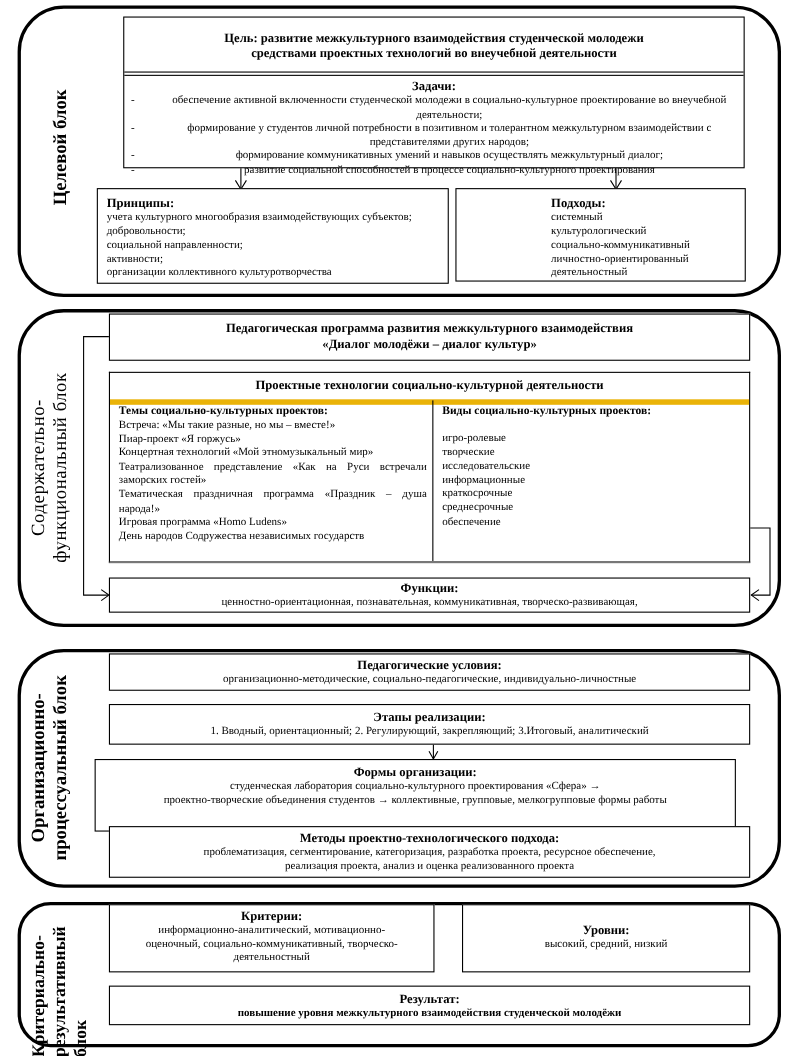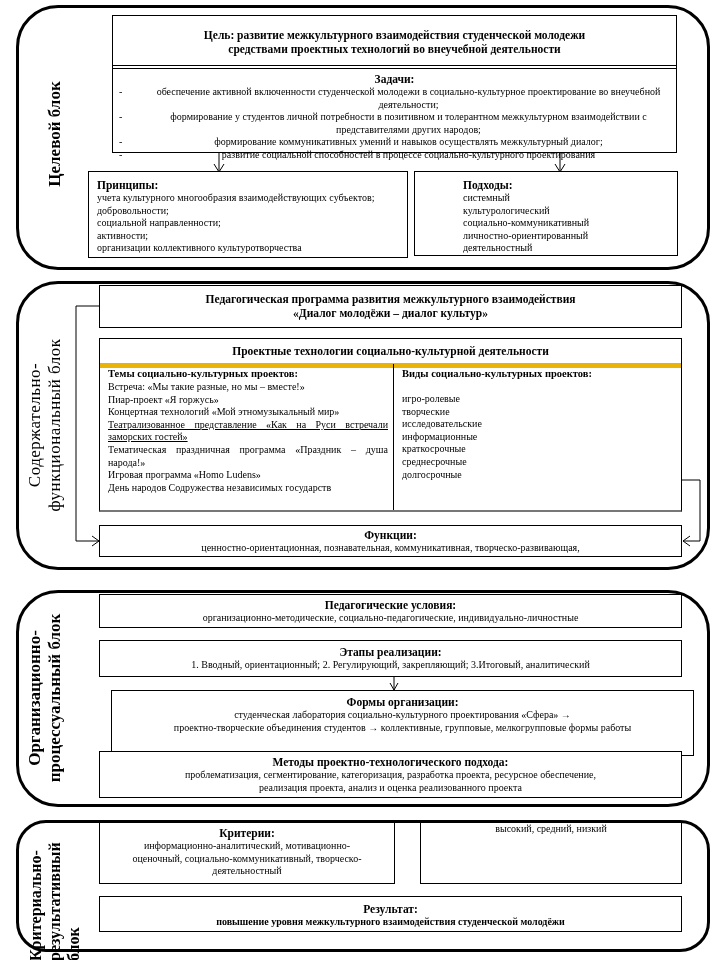--- a/index.html
+++ b/index.html
@@ -51,21 +51,21 @@
 
 <div class="box" style="left:88px; top:171px; width:320px; height:87px; padding:6px 0 0 8px;">
   <div class="btitle">Принципы:</div>
   <div>учета культурного многообразия взаимодействующих субъектов;</div>
   <div>добровольности;</div>
   <div>социальной направленности;</div>
   <div>активности;</div>
   <div>организации коллективного культуротворчества</div>
 </div>
 
-<div class="box" style="left:414px; top:171px; width:264px; height:85px; padding:6px 0 0 48px;">
+<div class="box" style="left:414px; top:171px; width:264px; height:85px; padding:6px 0 0 86px;">
   <div class="btitle">Подходы:</div>
   <div>системный</div>
   <div>культурологический</div>
   <div>социально-коммуникативный</div>
   <div>личностно-ориентированный</div>
   <div>деятельностный</div>
 </div>
 
 <div class="block" style="left:16px; top:281px; width:694px; height:289px;"></div>
 <div class="vlabel light" style="left:-45px; top:405px; width:180px; height:40px; line-height:20px;">
@@ -80,35 +80,35 @@
   </div>
 </div>
 
 <div class="box" style="left:99px; top:338px; width:583px; height:174px; border-bottom:2px solid #777;">
   <div class="center" style="font-weight:bold; font-size:11.5px; line-height:14px; padding-top:5px; height:19px; border-bottom:5px solid #eab308;">Проектные технологии социально-культурной деятельности</div>
   <div style="position:absolute; left:0; top:25px; width:292px; padding:3px 0 0 8px; box-sizing:border-box;">
     <div class="btitle" style="font-size:10.5px;">Темы социально-культурных проектов:</div>
     <div>Встреча: «Мы такие разные, но мы – вместе!»</div>
     <div>Пиар-проект «Я горжусь»</div>
     <div>Концертная технологий «Мой этномузыкальный  мир»</div>
-    <div style="text-align:justify; padding-right:4px;text-decoration:underline;">Театрализованное представление «Как на Руси встречали заморских гостей»</div>
+    <div style="text-align:justify; padding-right:4px;">Театрализованное представление «Как на Руси встречали заморских гостей»</div>
     <div style="text-align:justify; padding-right:4px;">Тематическая праздничная программа «Праздник – душа народа!»</div>
     <div>Игровая программа «Homo  Ludens»</div>
     <div>День народов Содружества независимых государств</div>
   </div>
   <div style="position:absolute; left:293px; top:25px; bottom:0; border-left:1px solid #000;"></div>
   <div style="position:absolute; left:294px; top:25px; right:0; padding:3px 0 0 8px; box-sizing:border-box;">
     <div class="btitle" style="font-size:10.5px; margin-bottom:12px;">Виды социально-культурных проектов:</div>
     <div>игро-ролевые</div>
     <div>творческие</div>
     <div>исследовательские</div>
     <div>информационные</div>
     <div>краткосрочные</div>
     <div>среднесрочные</div>
-    <div>долгосрочные</div>
+    <div>обеспечение</div>
   </div>
 </div>
 
 <svg class="conn" width="720" height="960">
   <polyline points="99,306 76,306 76,541 99,541" fill="none" stroke="#000" stroke-width="1"></polyline>
   <polyline points="92,536 99,541 92,546" fill="none" stroke="#000" stroke-width="1"></polyline>
   <polyline points="682,480 700,480 700,541 683,541" fill="none" stroke="#000" stroke-width="1"></polyline>
   <polyline points="690,536 683,541 690,546" fill="none" stroke="#000" stroke-width="1"></polyline>
 </svg>
 
@@ -133,21 +133,21 @@
   <div class="center">1. Вводный, ориентационный; 2. Регулирующий, закрепляющий; 3.Итоговый, аналитический</div>
 </div>
 
 <svg class="conn" width="720" height="960">
   <line x1="394" y1="677" x2="394" y2="690" stroke="#000" stroke-width="1"></line>
   <polyline points="390,683 394,690 398,683" fill="none" stroke="#000" stroke-width="1"></polyline>
   <line x1="394" y1="741" x2="394" y2="751" stroke="#000" stroke-width="1"></line>
   <polyline points="390,745 394,751 398,745" fill="none" stroke="#000" stroke-width="1"></polyline>
 </svg>
 
-<div class="box" style="left:111px; top:690px; width:583px; height:66px;">
+<div class="box" style="left:86px; top:690px; width:583px; height:66px;">
   <div class="center btitle" style="margin-top:4px;">Формы организации:</div>
   <div class="center">студенческая лаборатория социально-культурного проектирования «Сфера»  →</div>
   <div class="center">проектно-творческие объединения студентов → коллективные, групповые, мелкогрупповые формы работы</div>
 </div>
 
 <div class="box" style="left:99px; top:751px; width:583px; height:47px;">
   <div class="center btitle" style="margin-top:3px;">Методы проектно-технологического подхода:</div>
   <div class="center">проблематизация, сегментирование, категоризация, разработка проекта, ресурсное обеспечение,</div>
   <div class="center">реализация проекта, анализ и оценка реализованного проекта</div>
 </div>
@@ -158,19 +158,20 @@
   <div>результативный</div>
   <div>блок</div>
 </div>
 
 <div class="box" style="left:99px; top:822px; width:296px; height:62px;">
   <div class="center btitle" style="margin-top:3px;">Критерии:</div>
   <div class="center" style="padding:0 24px;">информационно-аналитический, мотивационно-оценочный, социально-коммуникативный, творческо-деятельностный</div>
 </div>
 
 <div class="box" style="left:420px; top:822px; width:262px; height:62px;">
+  <div class="center btitle" style="margin-top:16px;">Уровни:</div>
   <div class="center">высокий, средний, низкий</div>
 </div>
 
 <div class="box" style="left:99px; top:896px; width:583px; height:36px;">
   <div class="center btitle" style="margin-top:5px;">Результат:</div>
   <div class="center" style="font-weight:bold;">повышение уровня межкультурного взаимодействия студенческой молодёжи</div>
 </div>
 
 </body></html>

